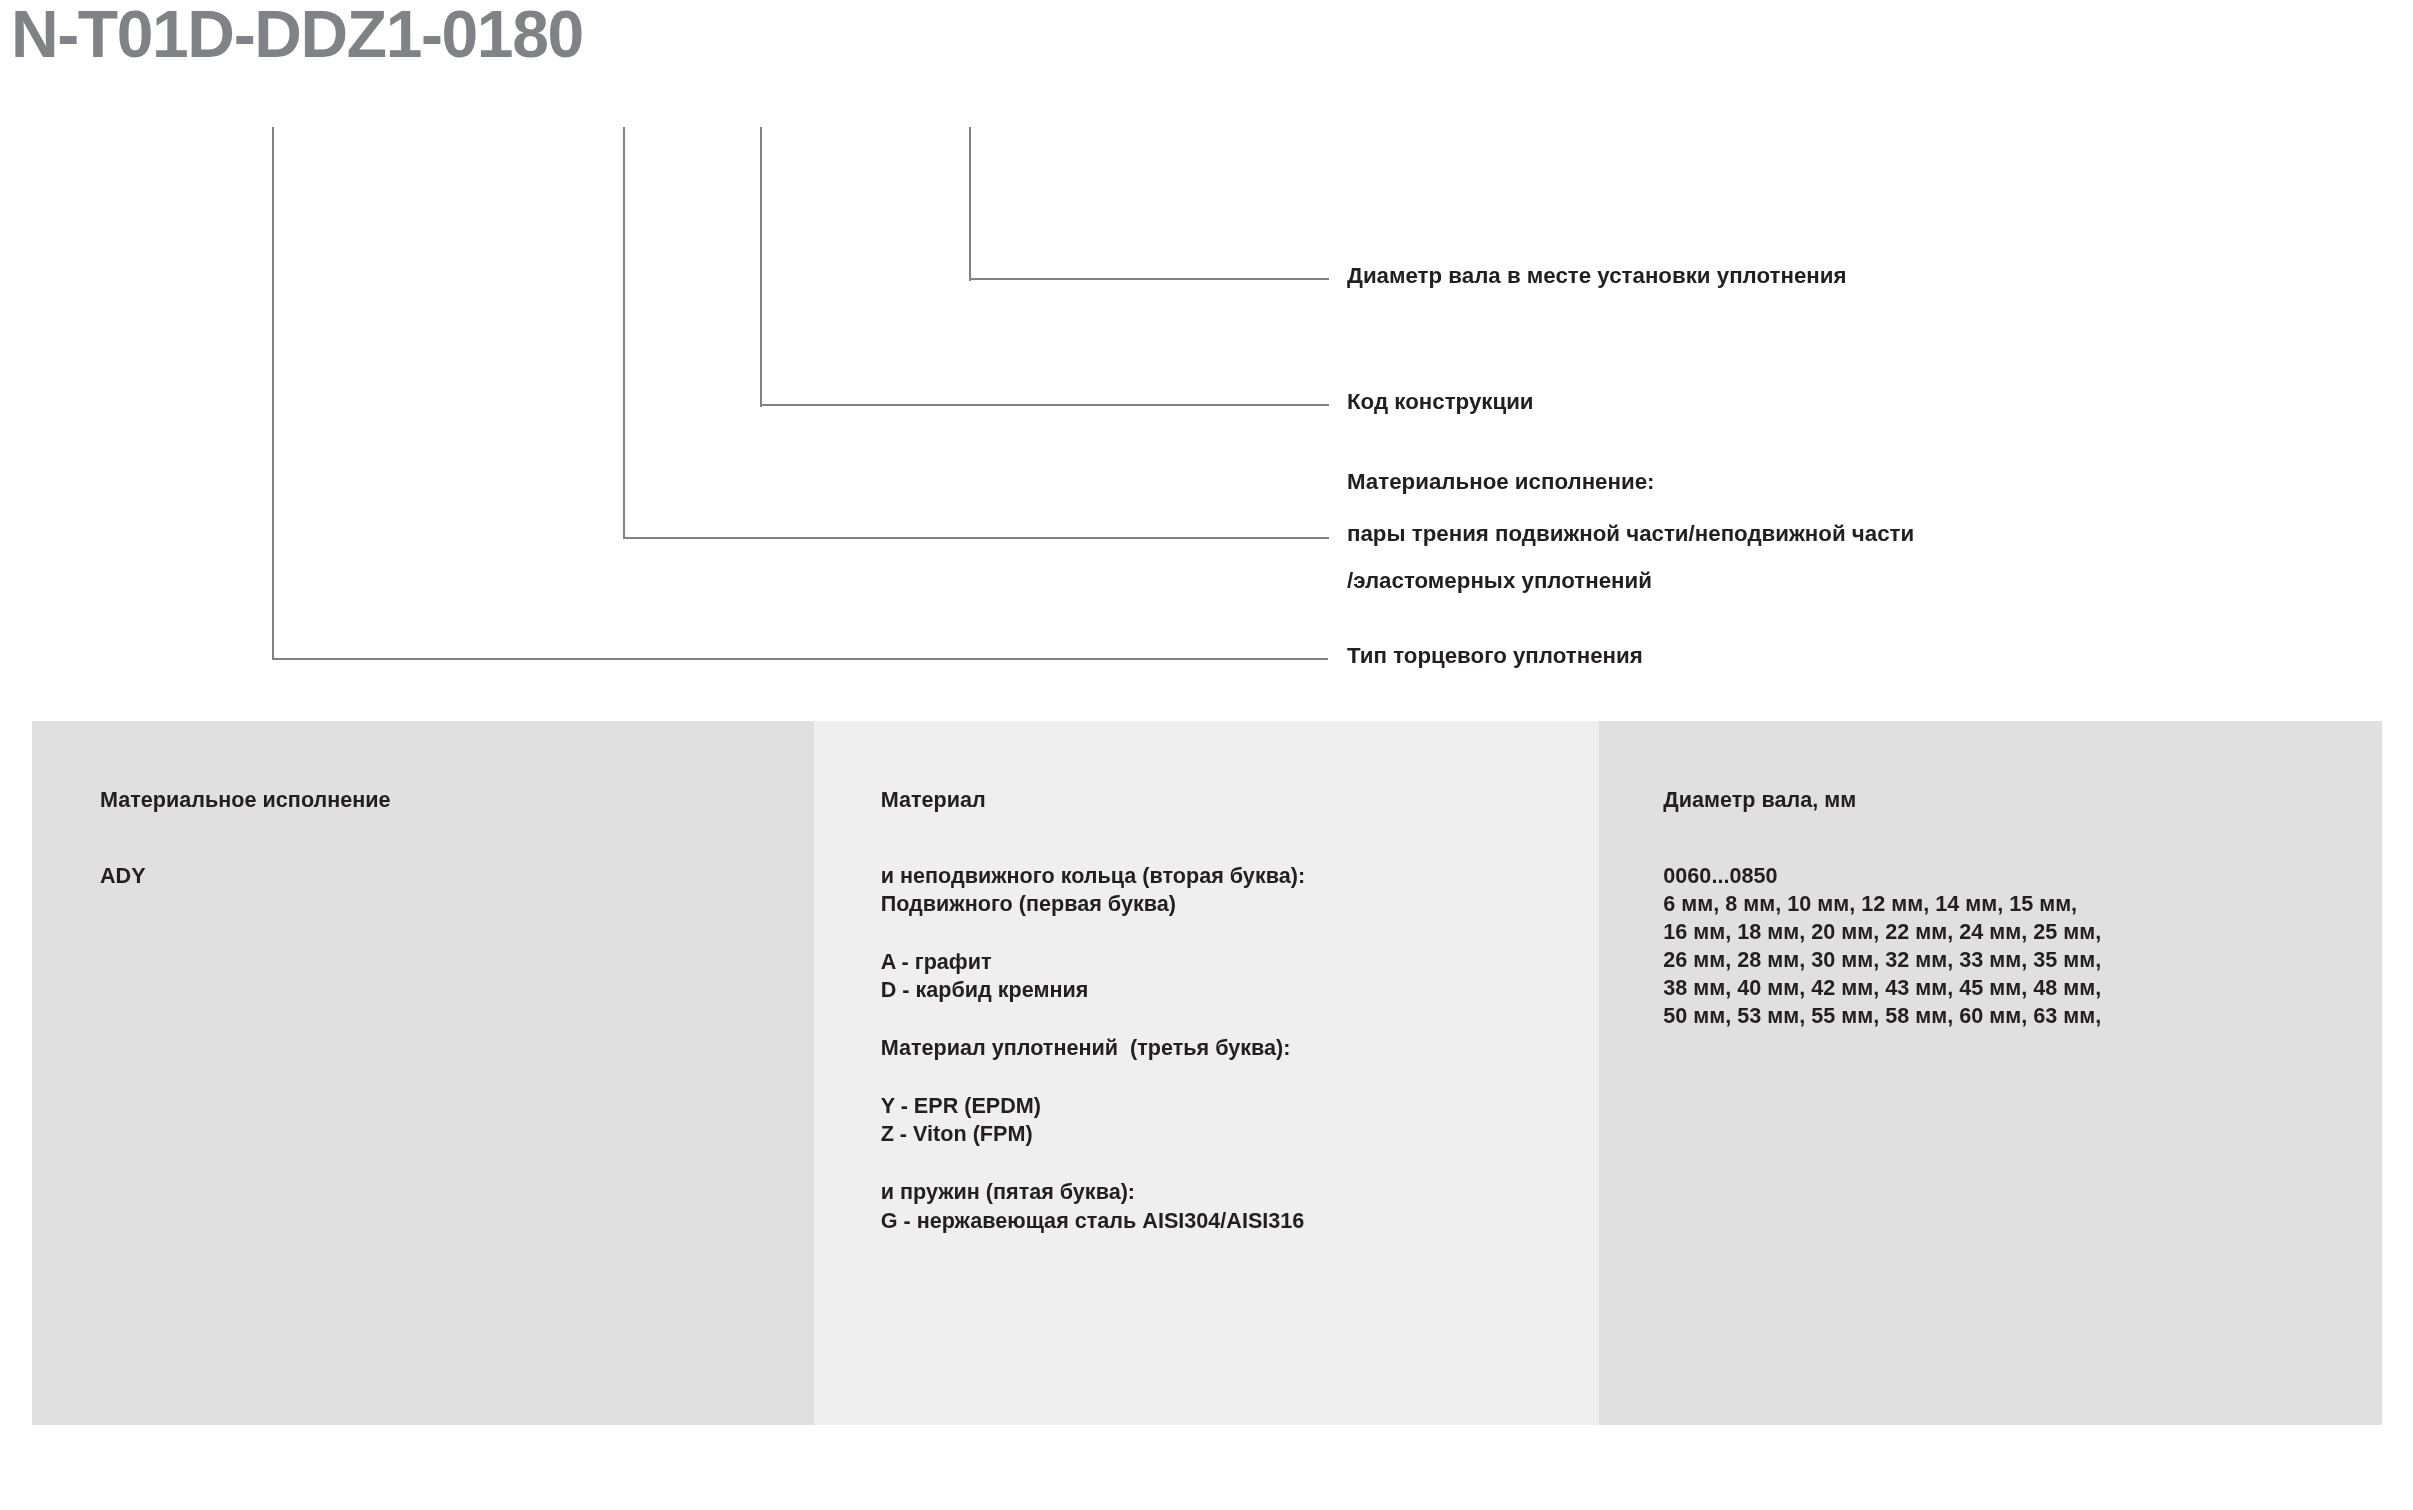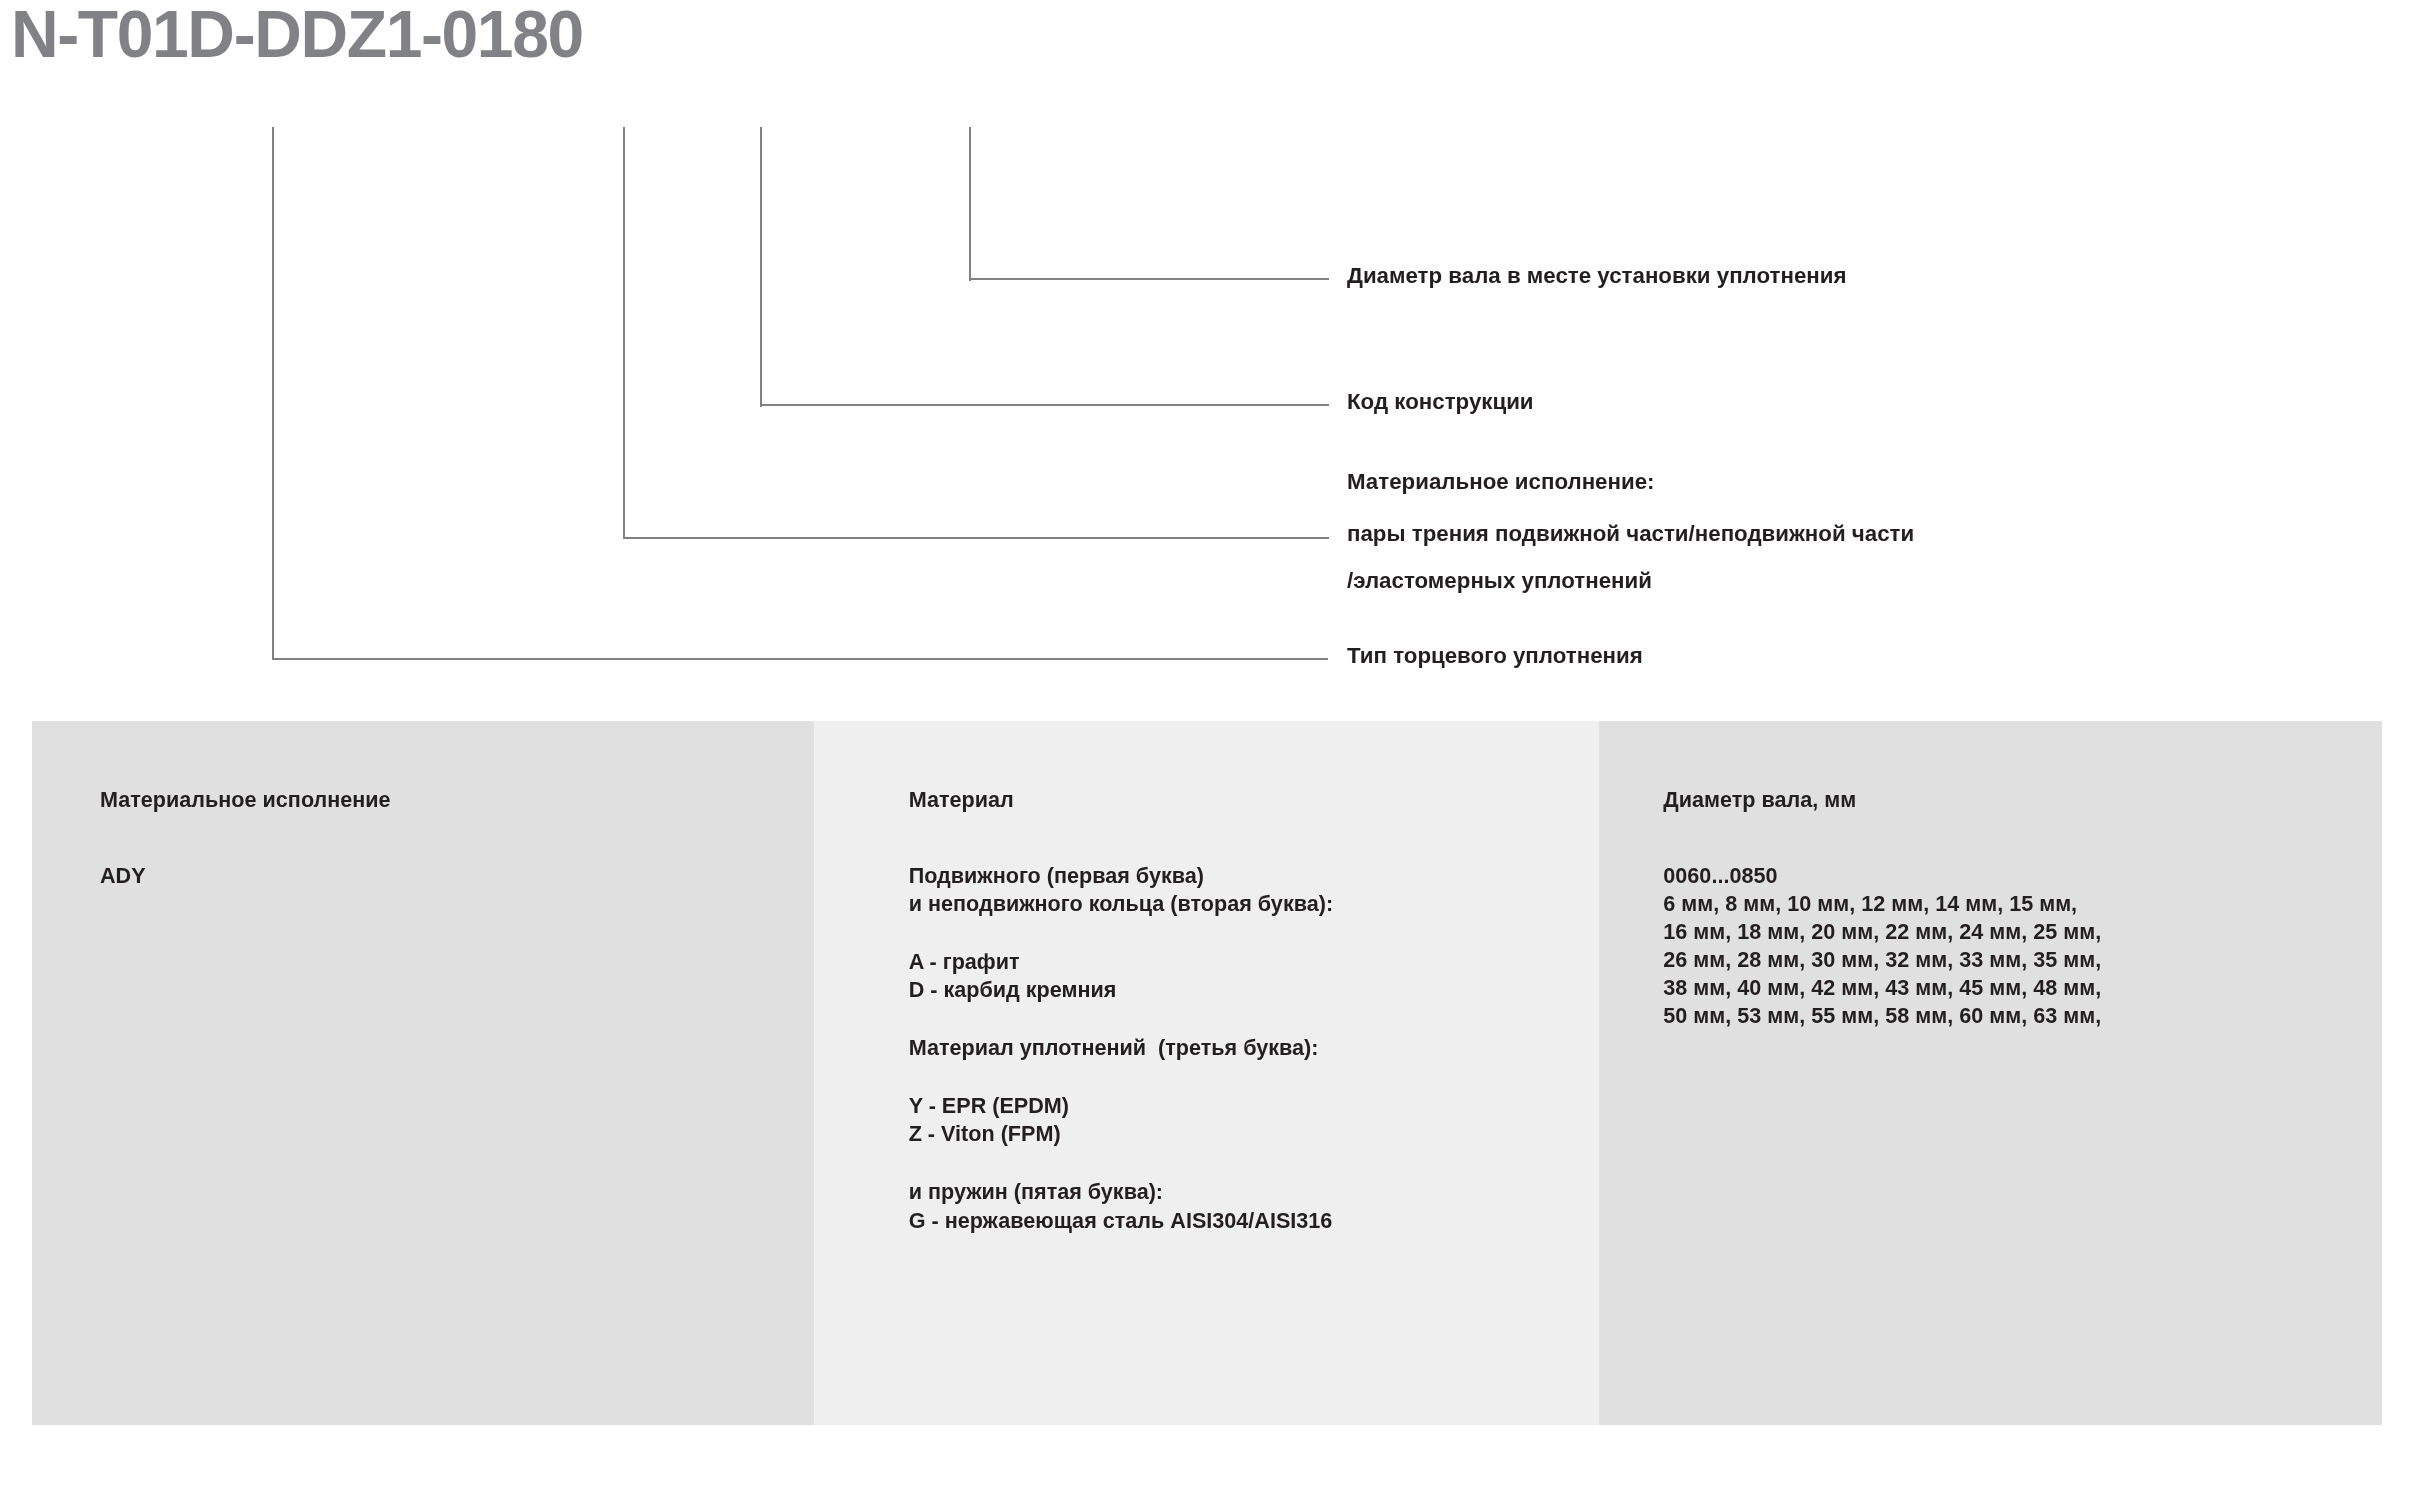--- a/index.html
+++ b/index.html
@@ -68,21 +68,21 @@
     width: 786px;
     background: #efefef;
   }
   .col-3 {
     width: 783px;
     background: #e0e0e0;
   }
   .col-inner {
     padding: 66px 0 0 68px;
   }
-  .col-2 .col-inner { padding-left: 95px; }
+  .col-2 .col-inner { padding-left: 67px; }
   .col-3 .col-inner { padding-left: 64px; }
 
   .col-head {
     font-size: 21.6px;
     font-weight: bold;
     color: #231f20;
     margin-bottom: 0;
     white-space: pre;
   }
   .blk {
@@ -130,22 +130,22 @@
       <div class="gap-1"></div>
       <div class="blk">ADY</div>
     </div>
   </div>
 
   <div class="col col-2">
     <div class="col-inner">
       <div class="col-head">Материал</div>
       <div class="gap-1"></div>
 
+      <div class="blk">и неподвижного кольца (вторая буква):</div>
       <div class="blk">Подвижного (первая буква)</div>
-      <div class="blk">и неподвижного кольца (вторая буква):</div>
       <div class="gap-2"></div>
       <div class="blk">A - графит</div>
       <div class="blk">D - карбид кремния</div>
 
       <div class="gap-2"></div>
       <div class="blk">Материал уплотнений  (третья буква):</div>
       <div class="gap-2"></div>
       <div class="blk">Y - EPR (EPDM)</div>
       <div class="blk">Z - Viton (FPM)</div>
 

